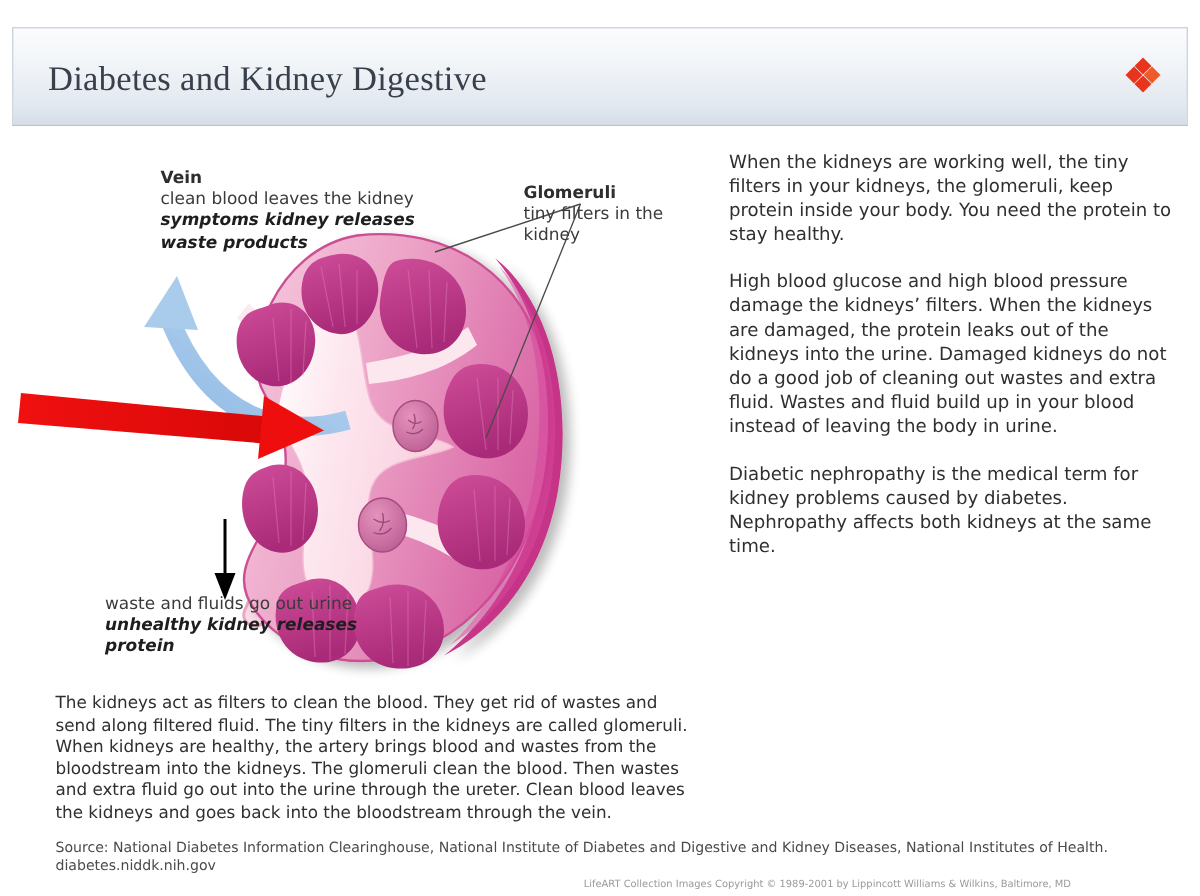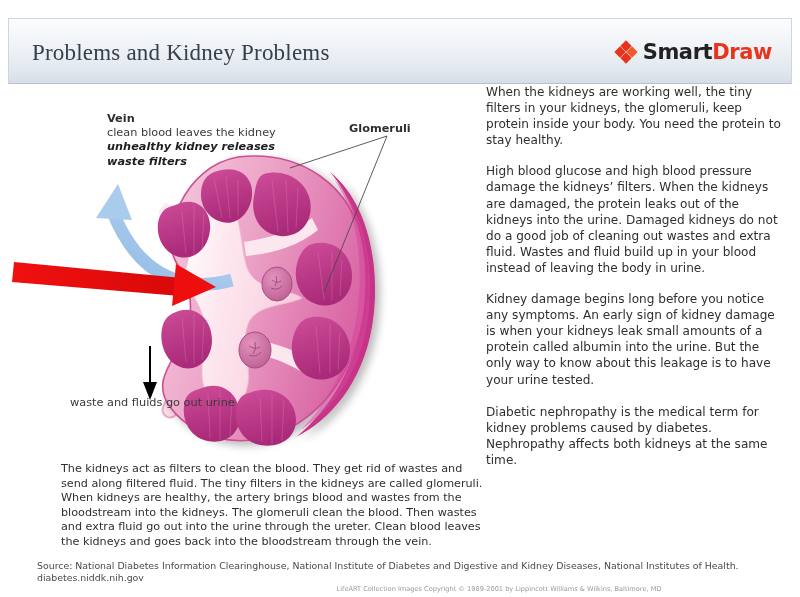--- a/index.html
+++ b/index.html
@@ -103,26 +103,25 @@
 
   
   .left-body {
     position: absolute;
     left: 37px;
     top: 462px;
     width: 428px;
     font-size: 11.2px;
     line-height: 14.6px;
     color: #2f2f2f;
-    margin-left: 24px;
   }
   .right-col {
     position: absolute;
     left: 486px;
-    top: 84px;
+    top: 100px;
     width: 300px;
     font-size: 12.1px;
     line-height: 16.1px;
     color: #2f2f2f;
   }
   .right-col p { margin: 0 0 15px 0; }
   .right-col p:last-child { margin-bottom: 0; margin-top: 16px; }
 
   
   .footer-source {
@@ -135,40 +134,37 @@
     color: #4a4a4a;
   }
   .footer-credit {
     position: absolute;
     left: 236px;
     top: 585px;
     width: 430px;
     font-size: 6.6px;
     line-height: 9px;
     color: #9a9a9a;
-    text-align: center;
+    text-align: right;
     padding-left: 48px;
   }
 </style>
 </head>
 <body>
 
 <div class="header-panel"></div>
 
-<div class="header-title">Problems and Kidney Problems</div>
+<div class="header-title">Diabetes and Kidney Digestive</div>
 
 <div class="logo">
   <span class="logo-mark">
     <i class="d1"></i>
       <i class="d2"></i>
       <i class="d3"></i>
       <i class="d4"></i>
-  </span>
-  <span class="logo-text">
-    <span class="logo-smart">Smart</span><span class="logo-draw">Draw</span>
   </span>
 </div>
 
 <div class="stage">
 <svg width="480" height="370" viewBox="0 0 480 370" xmlns="http://www.w3.org/2000/svg">
   <defs>
     <linearGradient id="cortexGrad" x1="0" y1="0" x2="1" y2="0.4">
       <stop offset="0%" stop-color="#f6cbe0"></stop>
       <stop offset="45%" stop-color="#eda6c8"></stop>
       <stop offset="100%" stop-color="#d966a6"></stop>
@@ -325,38 +321,39 @@
   <g stroke="#4a4a4a" stroke-width="0.9" fill="none">
     <path d="M 387 44 L 290 76"></path>
     <path d="M 387 44 L 324 200"></path>
   </g>
 </svg>
 </div>
 
 <div class="callout callout-vein">
   <span class="ttl">Vein</span>
   <span class="plain">clean blood leaves the kidney</span>
-  <span class="emph">unhealthy kidney releases waste filters</span>
+  <span class="emph">symptoms kidney releases waste products</span>
 </div>
 
 <div class="callout callout-artery">
 </div>
 
 <div class="callout callout-ureter">
   <span class="plain">waste and fluids go out urine</span>
+  <span class="emph">unhealthy kidney releases protein</span>
 </div>
 
 <div class="callout callout-glomeruli">
   <span class="ttl">Glomeruli</span>
+  <span class="plain">tiny filters in the kidney</span>
 </div>
 
 <div class="left-body">The kidneys act as filters to clean the blood. They get rid of wastes and send along filtered fluid. The tiny filters in the kidneys are called glomeruli. When kidneys are healthy, the artery brings blood and wastes from the bloodstream into the kidneys. The glomeruli clean the blood. Then wastes and extra fluid go out into the urine through the ureter. Clean blood leaves the kidneys and goes back into the bloodstream through the vein.</div>
 
 <div class="right-col">
   <p>When the kidneys are working well, the tiny filters in your kidneys, the glomeruli, keep protein inside your body. You need the protein to stay healthy.</p>
   <p>High blood glucose and high blood pressure damage the kidneys’ filters. When the kidneys are damaged, the protein leaks out of the kidneys into the urine. Damaged kidneys do not do a good job of cleaning out wastes and extra fluid. Wastes and fluid build up in your blood instead of leaving the body in urine.</p>
-  <p>Kidney damage begins long before you notice any symptoms. An early sign of kidney damage is when your kidneys leak small amounts of a protein called albumin into the urine. But the only way to know about this leakage is to have your urine tested.</p>
   <p>Diabetic nephropathy is the medical term for kidney problems caused by diabetes. Nephropathy affects both kidneys at the same time.</p>
 </div>
 
 <div class="footer-source">Source: National Diabetes Information Clearinghouse, National Institute of Diabetes and Digestive and Kidney Diseases, National Institutes of Health. diabetes.niddk.nih.gov</div>
 
 <div class="footer-credit">LifeART Collection Images Copyright © 1989-2001 by Lippincott Williams &amp; Wilkins, Baltimore, MD</div>
 
 </body></html>

